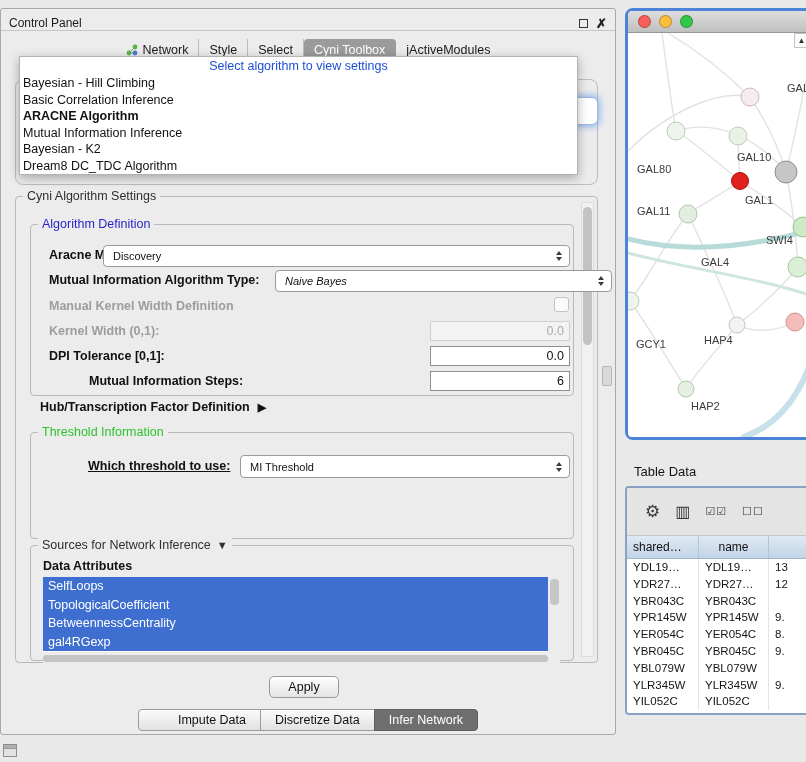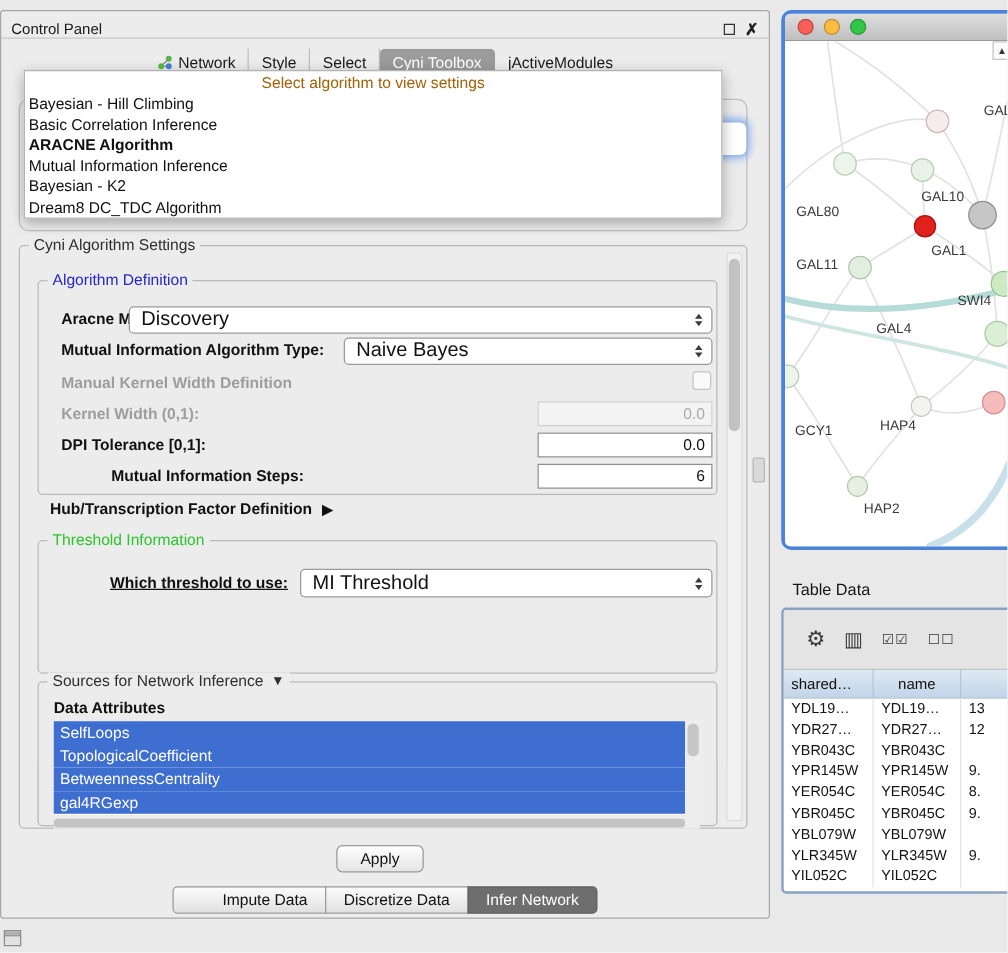--- a/index.html
+++ b/index.html
@@ -16,33 +16,33 @@
   .cp-tabbar{position:absolute;top:30px;left:0;right:0;height:22px;display:flex;justify-content:center;align-items:stretch;}
   .cp-tab{display:flex;align-items:center;gap:5px;padding:0 10px;font-size:12.5px;color:#1a1a1a;border-right:1px solid #bdbdbd;}
   .cp-tab:last-child{border-right:none;}
   .cp-tab.active{color:#fff;border-radius:4px;border-right-color:transparent;}
   .net-ico{display:inline-flex;}
 
   .remnant-box{position:absolute;top:70px;left:14px;width:583px;height:106px;border:1px solid #bdbdbd;border-radius:8px;}
   .remnant-combo{position:absolute;top:88px;left:569px;width:28px;height:28px;background:#fff;border:1px solid #9db9e4;border-radius:0 6px 6px 0;box-shadow:0 0 6px 2px rgba(110,160,235,.7);}
 
   .algo-popup{position:absolute;top:47px;left:18px;width:559px;height:119px;background:#fff;border:1px solid #b3b3b3;box-shadow:0 3px 10px rgba(0,0,0,.3);z-index:6;padding-top:1px;}
-  .popup-placeholder{height:17px;line-height:17px;text-align:center;color:#a16207;}
+  .popup-placeholder{height:17px;line-height:17px;text-align:center;color:#1d4ed8;}
   .popup-item{height:16.5px;line-height:16.5px;padding-left:3px;white-space:nowrap;}
   .popup-item.sel{font-weight:bold;}
 
   .gb{position:absolute;border:1px solid #b9b9b9;border-radius:4px;}
   .gb-title{position:absolute;top:-8px;left:7px;background:#ececec;padding:0 4px;font-size:12.5px;color:#2f2f2f;white-space:nowrap;display:flex;align-items:center;gap:6px;}
   .main-gb{top:187px;left:14px;width:583px;height:467px;}
   .vscroll{position:absolute;right:3px;top:5px;bottom:5px;width:13px;background:#f1f1f1;border:1px solid #dcdcdc;border-radius:2px;}
   .vscroll .thumb{position:absolute;left:1px;top:4px;width:9px;height:138px;background:#c2c2c2;border-radius:5px;}
 
   .flabel{position:absolute;font-weight:bold;font-size:12.5px;white-space:nowrap;}
   .flabel.dis{color:#9d9d9d;}
-  .combo{position:absolute;height:22px;background:#fff;border:1px solid #9a9a9a;border-radius:4px;display:flex;align-items:center;padding:0 7px 0 9px;font-size:16px;}
+  .combo{position:absolute;height:22px;background:#fff;border:1px solid #9a9a9a;border-radius:4px;display:flex;align-items:center;padding:0 7px 0 9px;font-size:11px;}
   .combo .ctext{flex:1;white-space:nowrap;overflow:hidden;}
   .carrows{display:flex;flex-direction:column;gap:2px;align-items:center;margin-left:6px;}
   .tri-up{width:0;height:0;border-left:3.5px solid transparent;border-right:3.5px solid transparent;border-bottom:4.5px solid #3c3c3c;}
   .tri-down{width:0;height:0;border-left:3.5px solid transparent;border-right:3.5px solid transparent;border-top:4.5px solid #3c3c3c;}
   .tfield{position:absolute;height:20px;border:1px solid #8f8f8f;background:#fff;font-family:inherit;font-size:12.5px;text-align:right;padding:0 5px;color:#111;}
   .tfield.dis{border-color:#cfcfcf;background:#f3f3f3;color:#ababab;}
   .checkbox{position:absolute;width:15px;height:15px;border:1px solid #c4c4c4;background:#fafafa;border-radius:3px;}
 
   .hub-row{position:absolute;left:24px;top:203px;font-weight:bold;font-size:12.5px;display:flex;align-items:center;gap:8px;}
   .hub-arrow{font-size:11px;}
@@ -158,21 +158,21 @@
         <span class="flabel" style="left:18px;top:23px;">Aracne Mode:</span>
         <div class="combo" style="left:72px;top:20px;width:467px;">
           <span class="ctext">Discovery</span>
           <span class="carrows">
               <span class="tri-up"></span>
               <span class="tri-down"></span>
             </span>
         </div>
 
         <span class="flabel" style="left:18px;top:48px;">Mutual Information Algorithm Type:</span>
-        <div class="combo" style="left:244px;top:45px;width:295px;">
+        <div class="combo" style="left:244px;top:45px;width:337px;font-style:italic;">
           <span class="ctext">Naive Bayes</span>
           <span class="carrows">
               <span class="tri-up"></span>
               <span class="tri-down"></span>
             </span>
         </div>
 
         <span class="flabel dis" style="left:18px;top:74px;">Manual Kernel Width Definition</span>
         <span class="checkbox" style="left:523px;top:72px;"></span>
 

